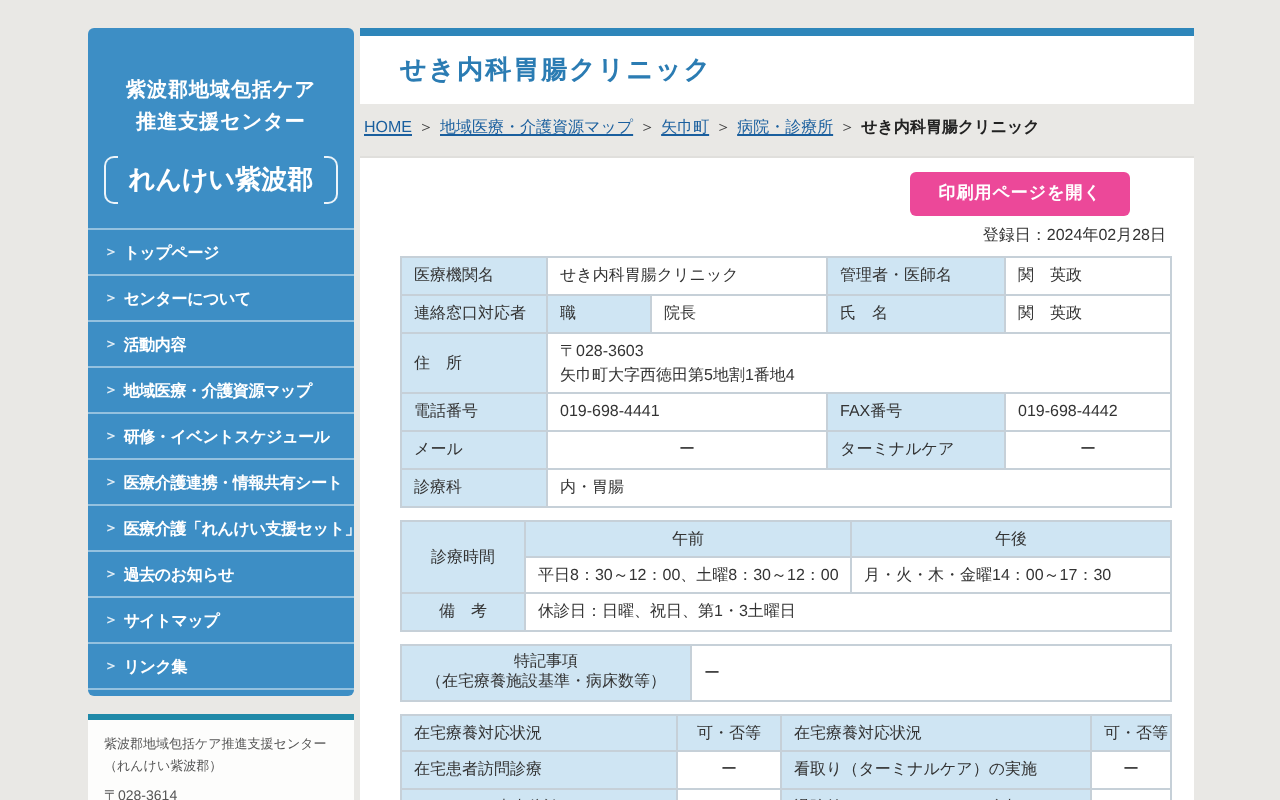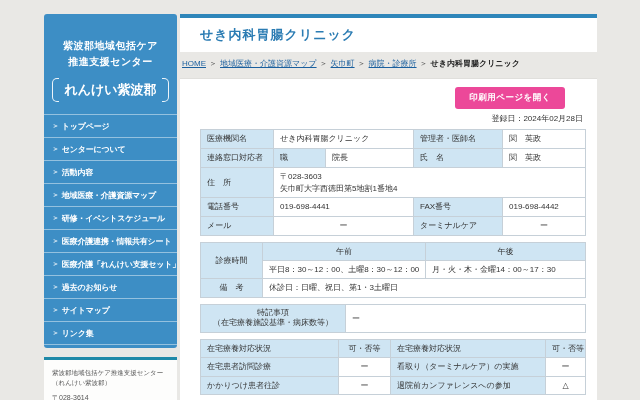--- a/index.html
+++ b/index.html
@@ -188,20 +188,24 @@
       <td colspan="2">019-698-4441</td>
       <td class="lbl">FAX番号</td>
       <td>019-698-4442</td>
     </tr>
     <tr>
       <td class="lbl">メール</td>
       <td colspan="2" class="ctr">ー</td>
       <td class="lbl">ターミナルケア</td>
       <td class="ctr">ー</td>
     </tr>
+    <tr>
+      <td class="lbl">診療科</td>
+      <td colspan="4">内・胃腸</td>
+    </tr>
   </tbody>
     </table>
 
   <table class="mt">
     <colgroup>
         <col style="width:62px">
         <col style="width:163px">
         <col style="width:160px">
       </colgroup>
     <tbody>

